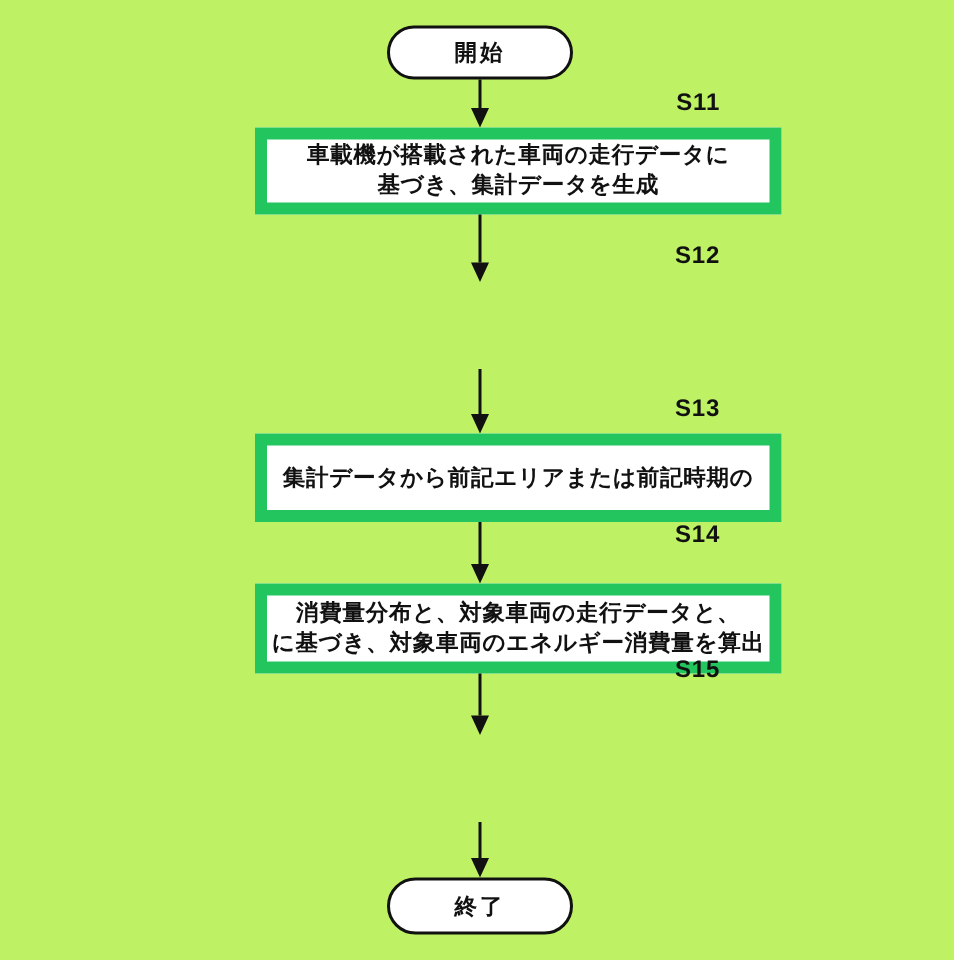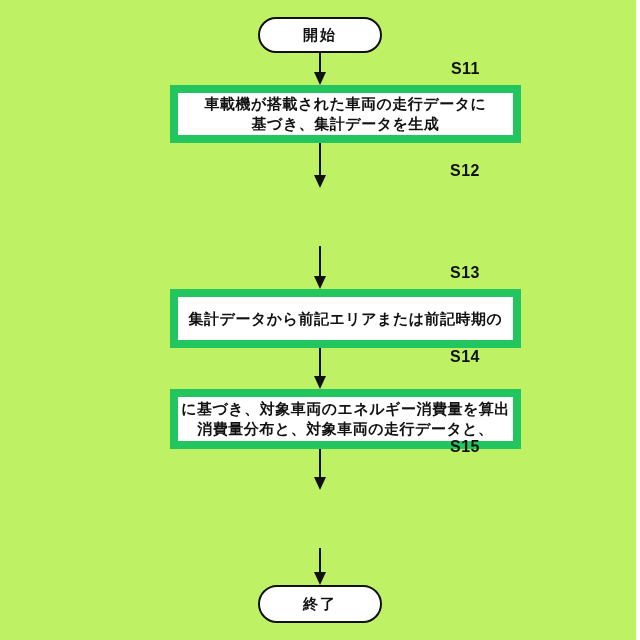--- a/index.html
+++ b/index.html
@@ -128,22 +128,22 @@
   </div>
 
   <div class="arrow" style="top:348px;height:41px">
     <div class="arrow-line"></div>
     <div class="arrow-head"></div>
   </div>
 
   <div class="step-label" style="top:348px">S14</div>
   <div class="process-box" style="top:389px;height:60px">
     <div class="box-text">
+      <span class="line">消費量分布と、対象車両の走行データと、</span>
       <span class="line">に基づき、対象車両のエネルギー消費量を算出</span>
-      <span class="line">消費量分布と、対象車両の走行データと、</span>
     </div>
   </div>
 
   <div class="arrow" style="top:449px;height:41px">
     <div class="arrow-line"></div>
     <div class="arrow-head"></div>
   </div>
 
   <div class="step-label" style="top:438px">S15</div>
 

